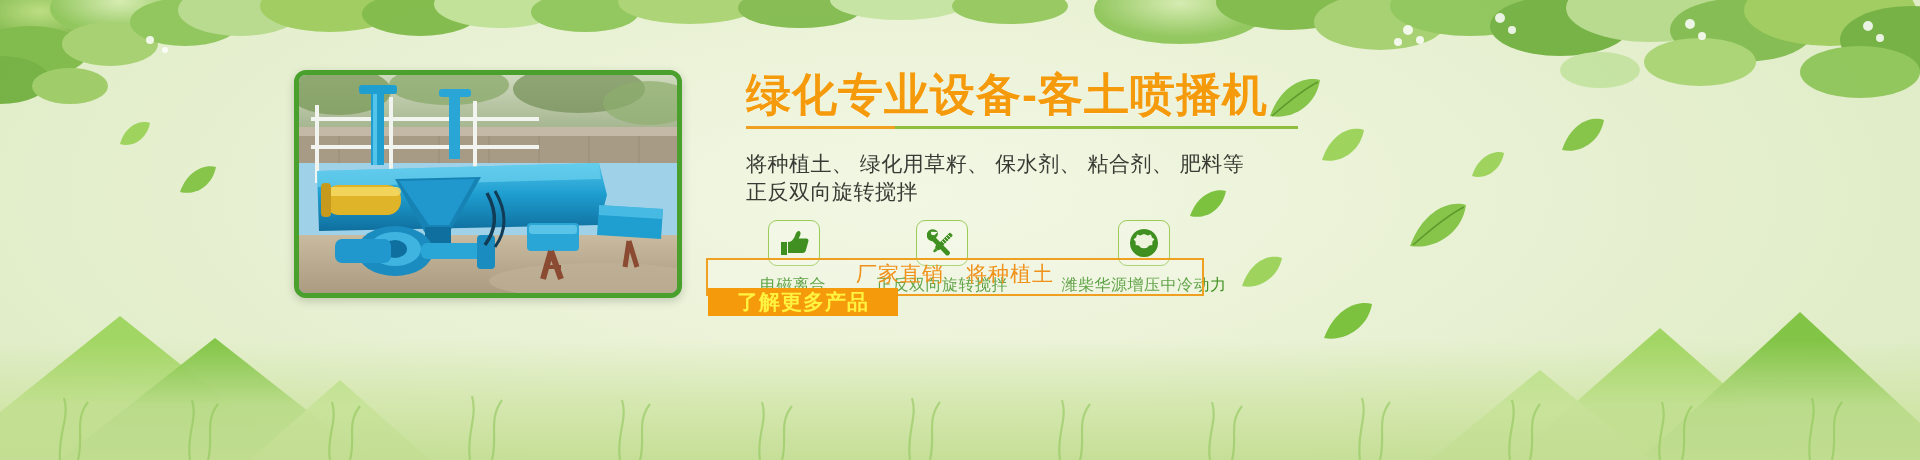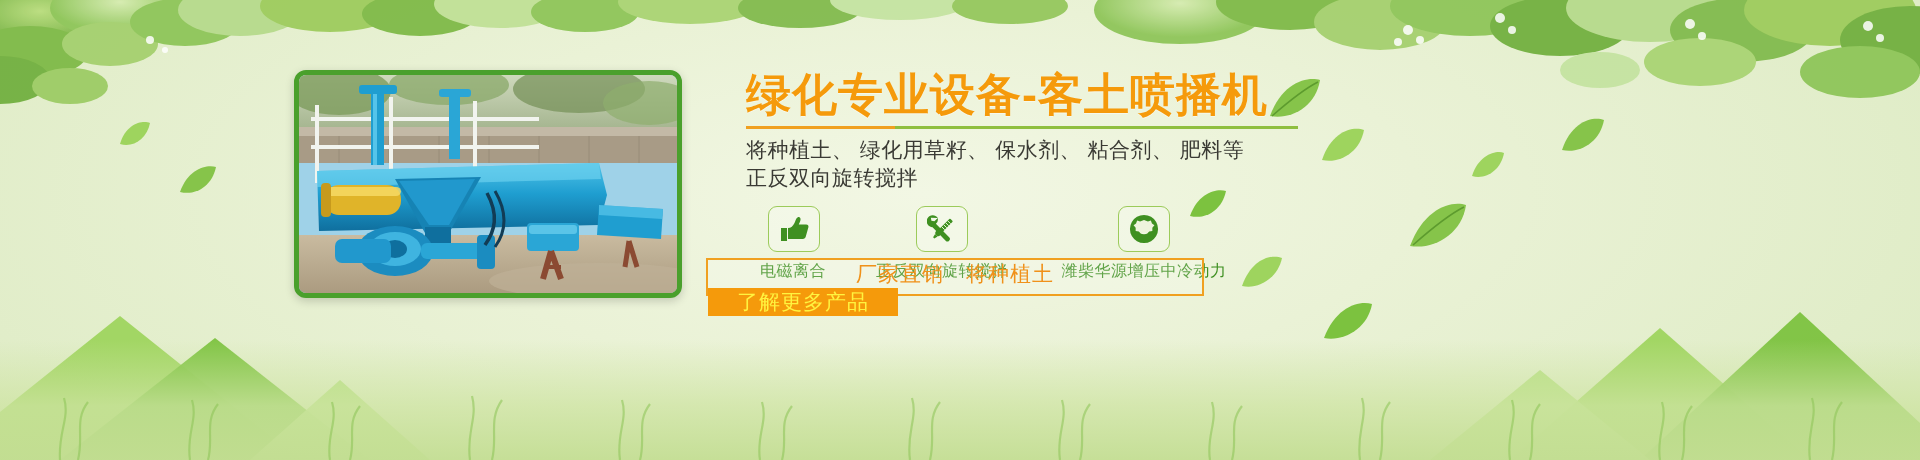--- a/index.html
+++ b/index.html
@@ -60,21 +60,21 @@
     text-shadow:0 1px 0 rgba(255,255,255,.45);
   }
 
   .divider {
     margin-top:4px;
     width:552px; height:3px;
     background:linear-gradient(90deg, #f0a020 0%, #f0a020 27%, #8fbf3f 27%, #8fbf3f 100%);
   }
 
   .sub-line {
-    margin-top:7px;
+    margin-top:21px;
     font-size:21px;
     color:#3a3a34;
     line-height:28px;
     letter-spacing:0.5px;
     white-space:nowrap;
   }
 
   
   .features { margin-top:14px; position:relative; height:86px; }
   .feature { position:absolute; text-align:center; }
@@ -114,21 +114,21 @@
     font-size:21px;
     color:#f0911a;
     letter-spacing:1px;
     white-space:nowrap;
   }
   .cta-btn {
     width:190px;
     background:#f59a0b;
     color:#fff33f;
     font-size:21px;
-    font-weight:normal;
+    font-weight:bold;
     letter-spacing:1px;
     display:flex; align-items:center; justify-content:center;
     white-space:nowrap;
     cursor:pointer;
   }
 </style>
 </head>
 <body>
 
 <div class="banner">

